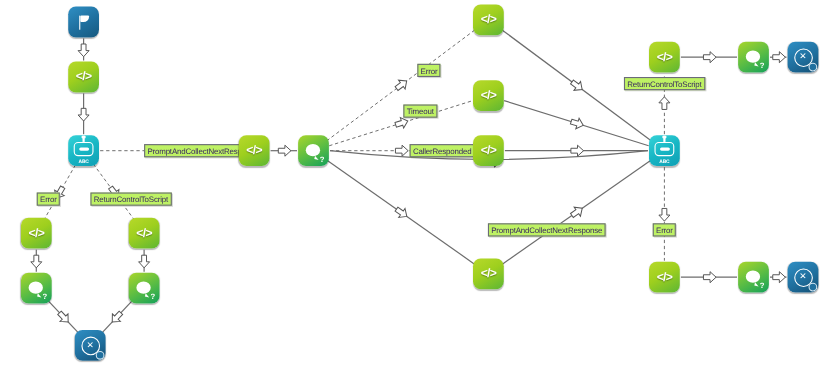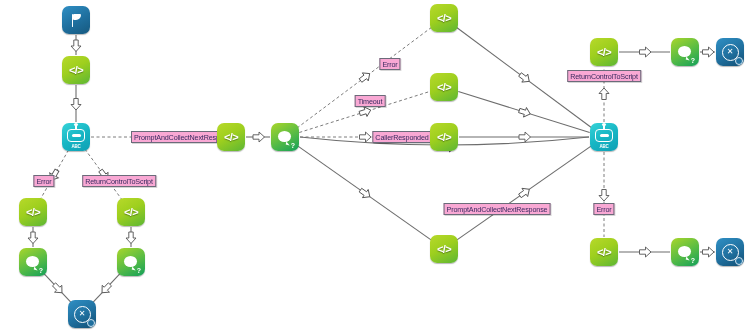--- a/index.html
+++ b/index.html
@@ -119,21 +119,21 @@
   }
   .g-end .dot{
     position:absolute;right:1px;bottom:1px;
     width:6px;height:6px;border-radius:50%;
     border:1.4px solid #cfe3ef;background:#1f6f9e;
   }
   
   .edge-label{
     position:absolute;
     transform:translate(-50%,-50%);
-    background:#f9a8d4;
+    background:#bef264;
     border:1px solid #6b6b7a;
     color:#3a2a60;
     font-size:7.2px;
     line-height:9px;
     padding:.5px 2px;
     white-space:nowrap;
     letter-spacing:-.15px;
     box-shadow:1px 1px 0 rgba(0,0,0,.16);
   }
   .edge-label.under{z-index:1;}
@@ -384,19 +384,19 @@
           <span class="dot"></span>
         </span>
         <span class="caption"></span>
       </div>
     </div>
   <div id="labels">
       <div class="edge-label under" style="left: 180px; top: 137px; width: 92px; overflow: hidden;">PromptAndCollectNextResponse</div>
       <div class="edge-label over" style="left: 44px; top: 181px;">Error</div>
       <div class="edge-label over" style="left: 119px; top: 181px;">ReturnControlToScript</div>
       <div class="edge-label over" style="left: 390px; top: 64px;">Error</div>
-      <div class="edge-label over" style="left: 370px; top: 101px;">Timeout</div>
+      <div class="edge-label over" style="left: 382px; top: 101px;">Timeout</div>
       <div class="edge-label over" style="left: 402px; top: 137px;">CallerResponded</div>
       <div class="edge-label over" style="left: 497px; top: 209px;">PromptAndCollectNextResponse</div>
       <div class="edge-label over" style="left: 604px; top: 76px;">ReturnControlToScript</div>
       <div class="edge-label over" style="left: 604px; top: 209px;">Error</div>
     </div>
 </div>
 
 </body></html>

